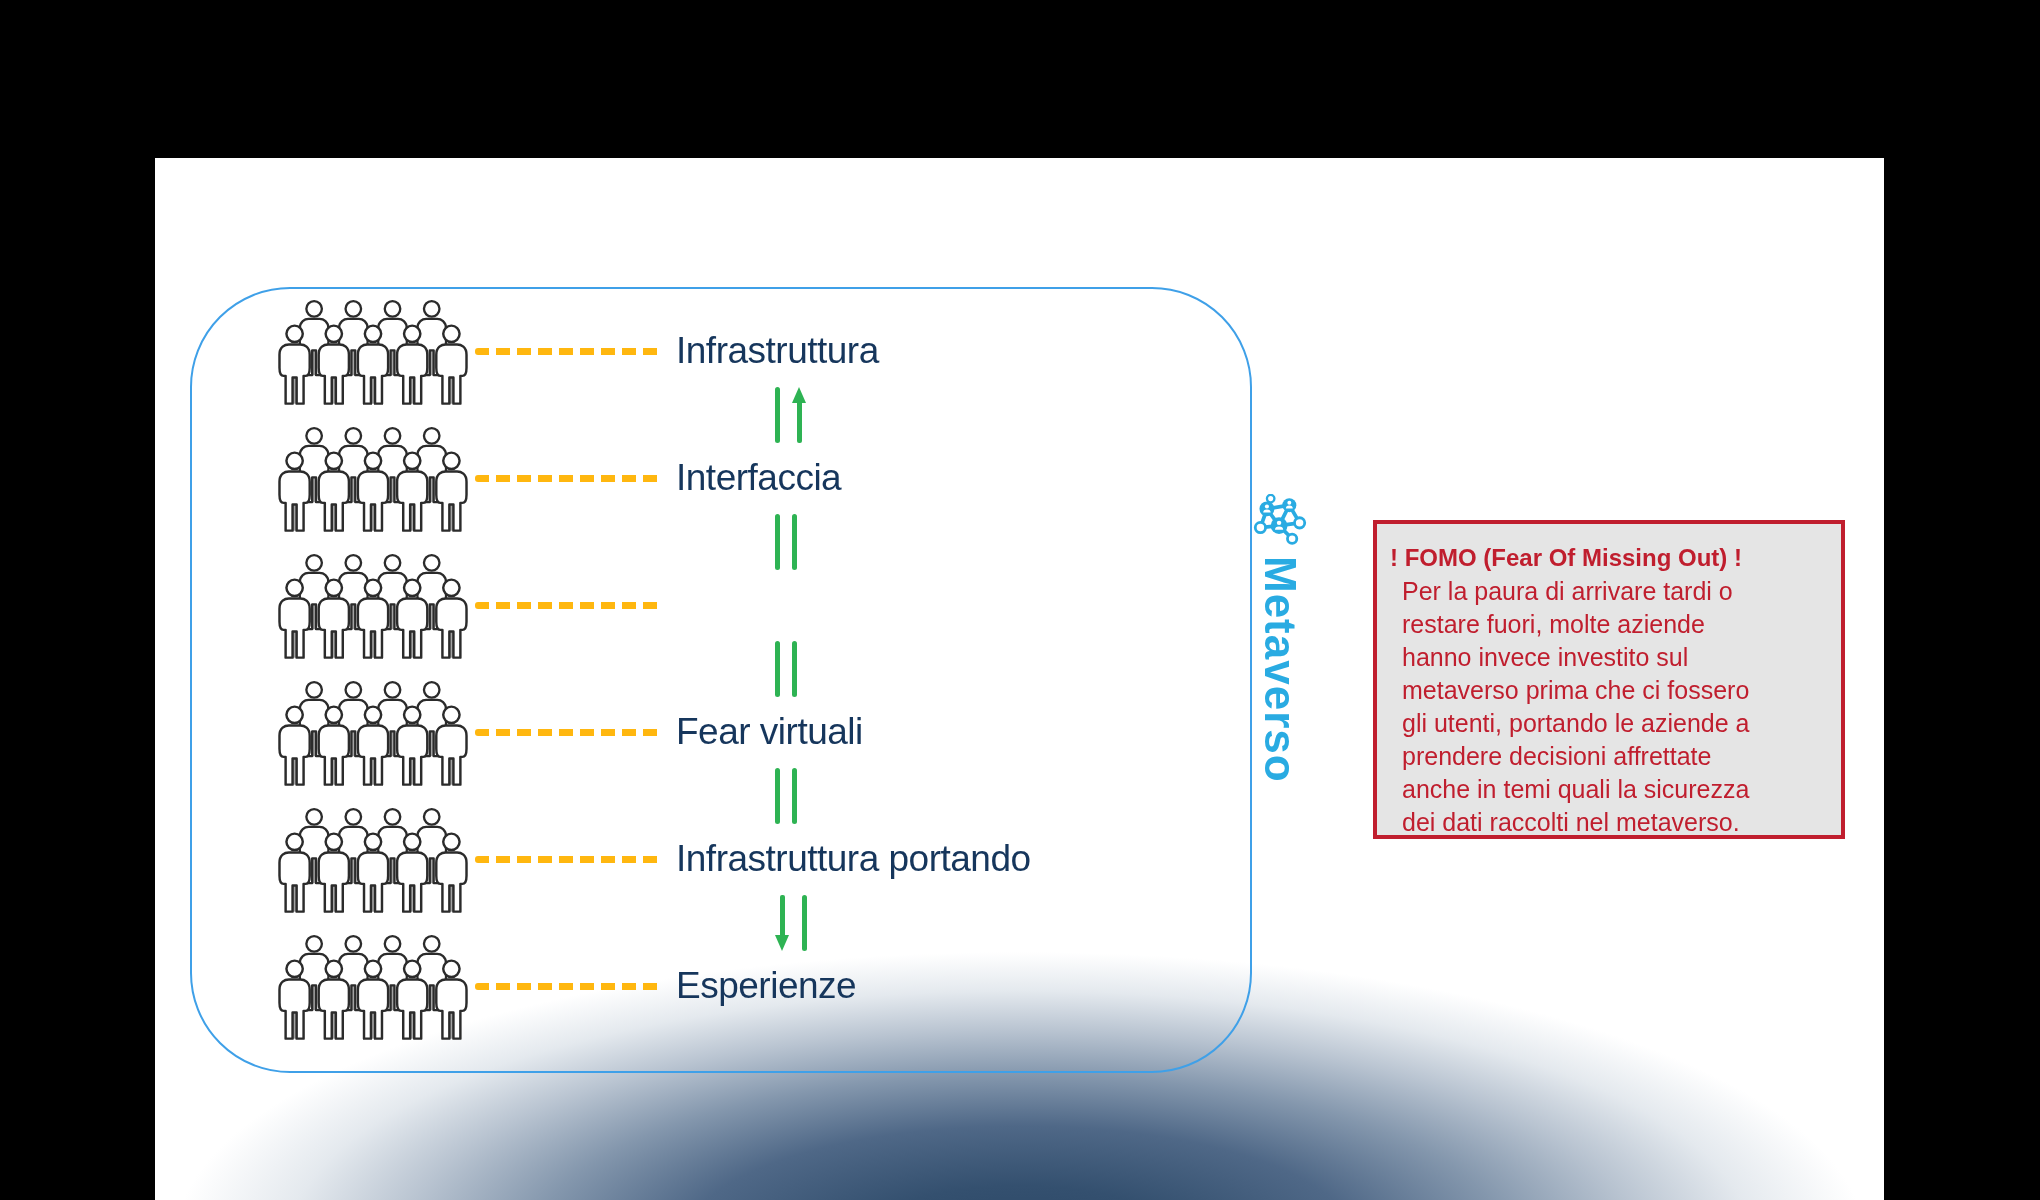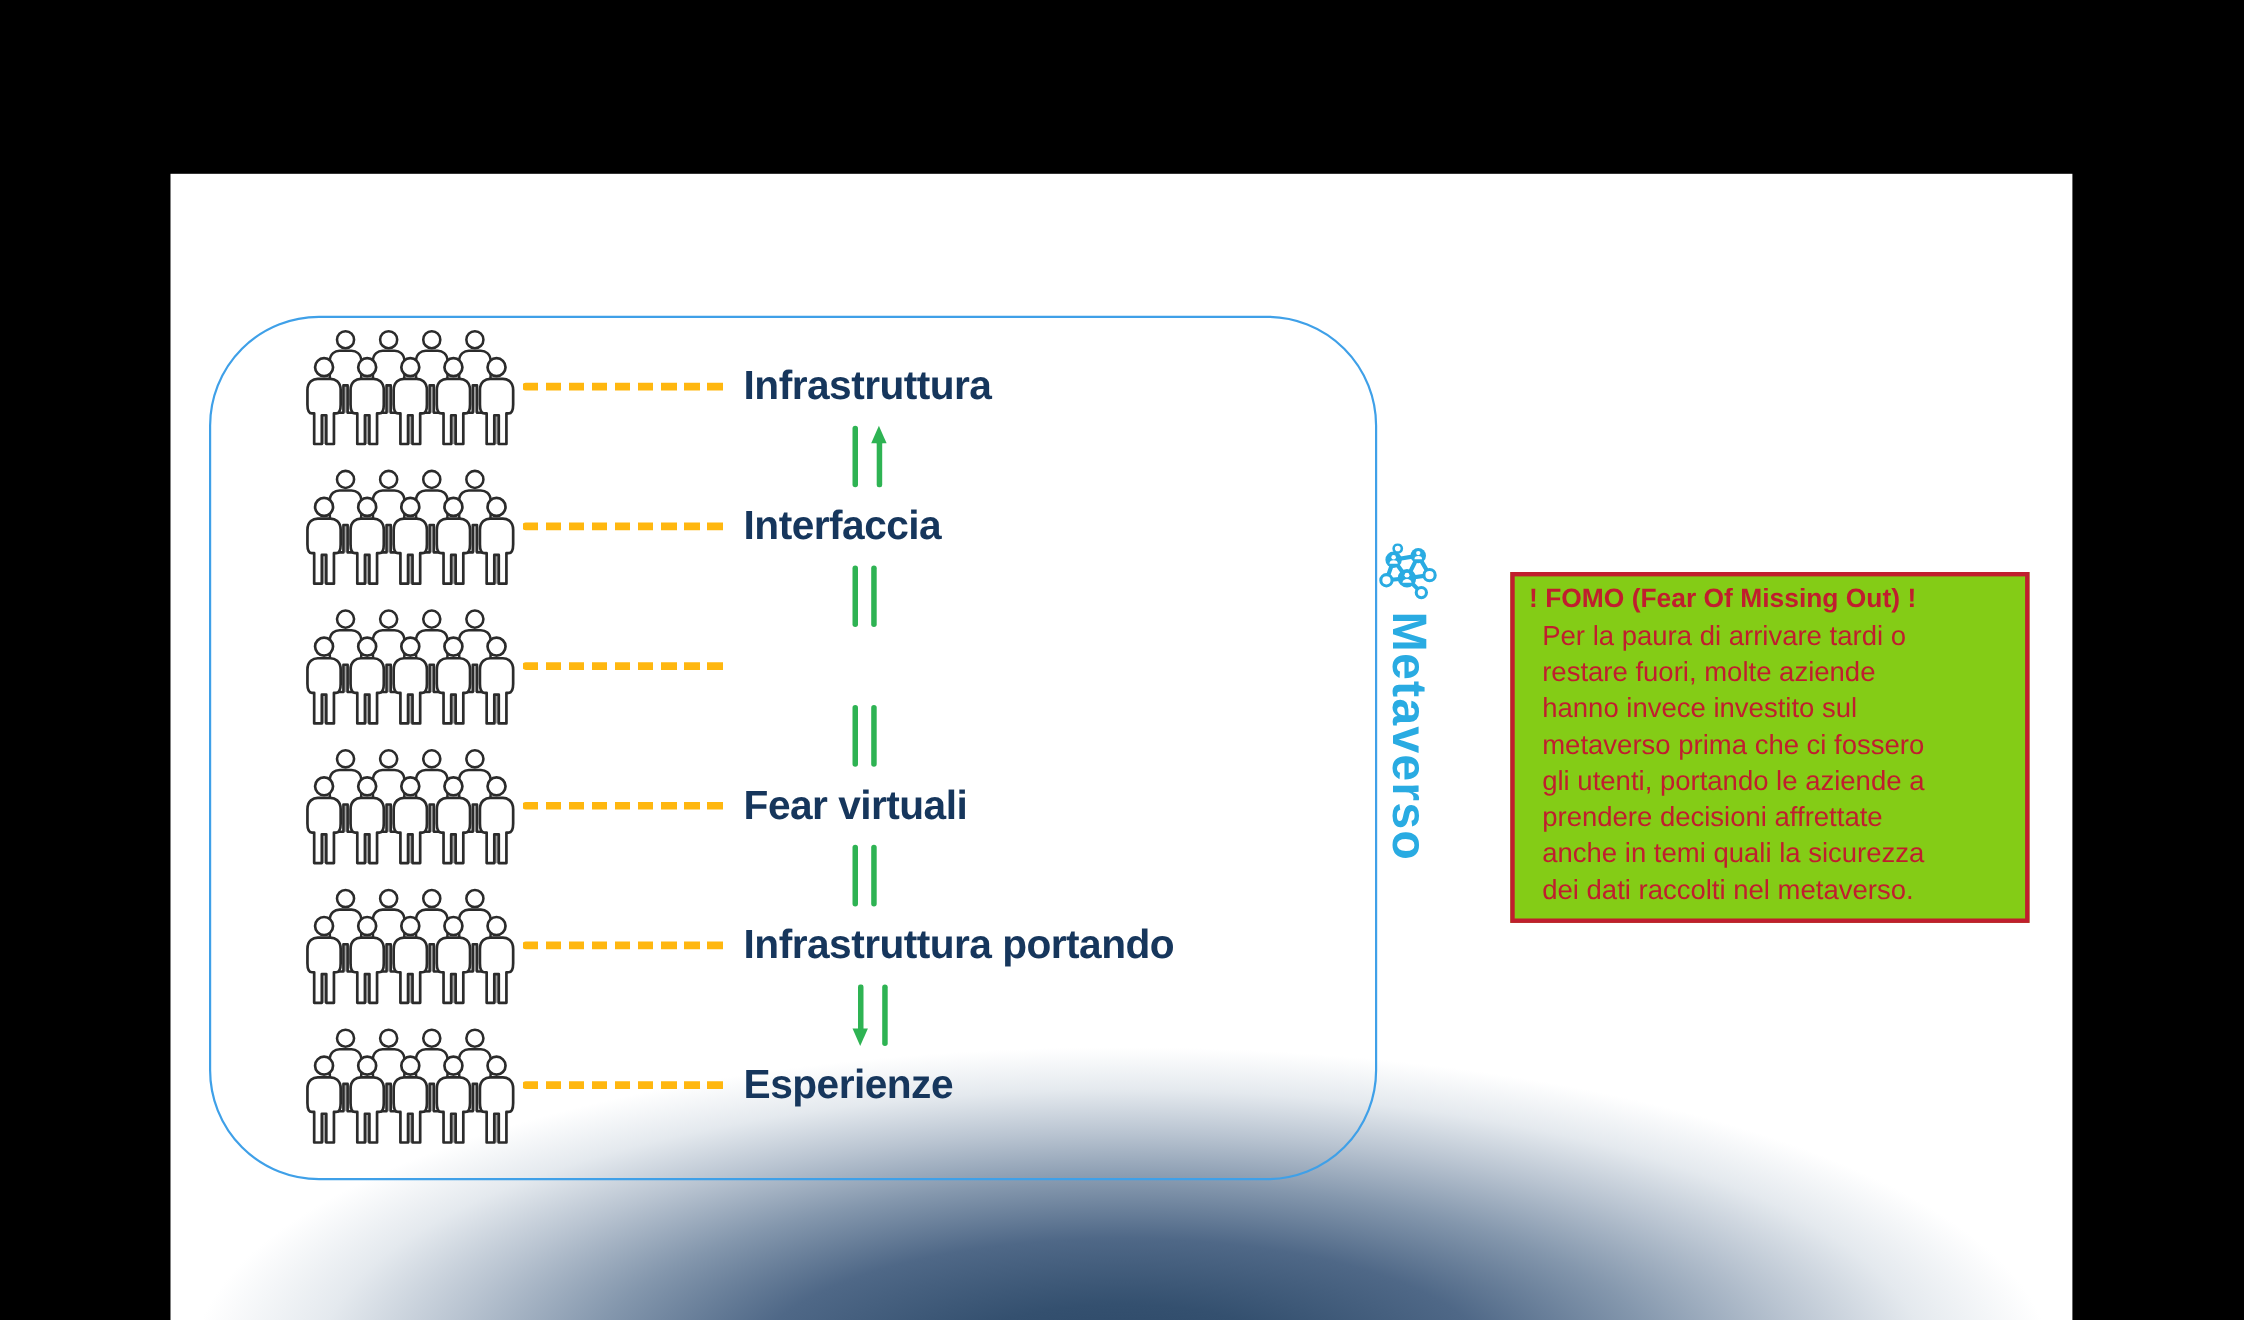--- a/index.html
+++ b/index.html
@@ -23,21 +23,21 @@
     border:2px solid #3FA0E8; border-radius:100px; background:transparent;
   }
   .row-icon { position:absolute; left:120px; width:196px; height:110px; }
   .dash-line {
     position:absolute; left:320px; width:188px; height:7px;
     background:repeating-linear-gradient(90deg, #FFB70F 0 14px, rgba(0,0,0,0) 14px 21px);
     border-radius:3px;
   }
   .layer-label {
     position:absolute; left:521px; transform:translateY(-52%);
-    color:#16365C; font-size:37px; font-weight:bold; letter-spacing:-0.5px;
+    color:#16365C; font-size:37px; font-weight:normal; letter-spacing:-0.5px;
     white-space:nowrap;
   }
   .conn { position:absolute; left:620px; width:40px; height:56px; display:flex; gap:12px; }
   .gline { width:5px; height:56px; background:#2EB353; border-radius:2.5px; }
   .garr { position:relative; width:15px; height:56px; }
   .garr .shaft { position:absolute; left:5px; width:5px; height:42px; background:#2EB353; border-radius:2px; }
   .garr.up .shaft { top:14px; }
   .garr.down .shaft { top:0; }
   .garr .head { position:absolute; left:0; width:0; height:0;
     border-left:7.5px solid transparent; border-right:7.5px solid transparent; }
@@ -45,22 +45,22 @@
   .garr.down .head { bottom:0; border-top:16px solid #2EB353; }
   .metaverso-icon { position:absolute; left:1097px; top:336px; }
   .metaverso-label {
     position:absolute; left:1100px; top:398px;
     writing-mode:vertical-rl; text-orientation:mixed;
     color:#29ABE2; font-size:44px; font-weight:bold; letter-spacing:1px;
     white-space:nowrap;
   }
   .fomo-box {
     position:absolute; left:1218px; top:362px; width:472px; height:319px;
-    box-sizing:border-box; border:4px solid #C01E2E; background:#84cc16;
-    padding:4px 13px; color:#C01E2E;
+    box-sizing:border-box; border:4px solid #C01E2E; background:#e5e5e5;
+    padding:17px 13px; color:#C01E2E;
   }
   .fomo-title { font-size:24px; font-weight:bold; line-height:34px; white-space:nowrap; }
   .fomo-body  { font-size:25px; line-height:33px; white-space:pre-line;margin-left:12px; }
   .crowd use { color:#2b2b2b; }
   .hidden-defs { position:absolute; width:0; height:0; overflow:hidden; }
 </style>
 </head>
 <body>
 
 <svg class="hidden-defs" aria-hidden="true">

